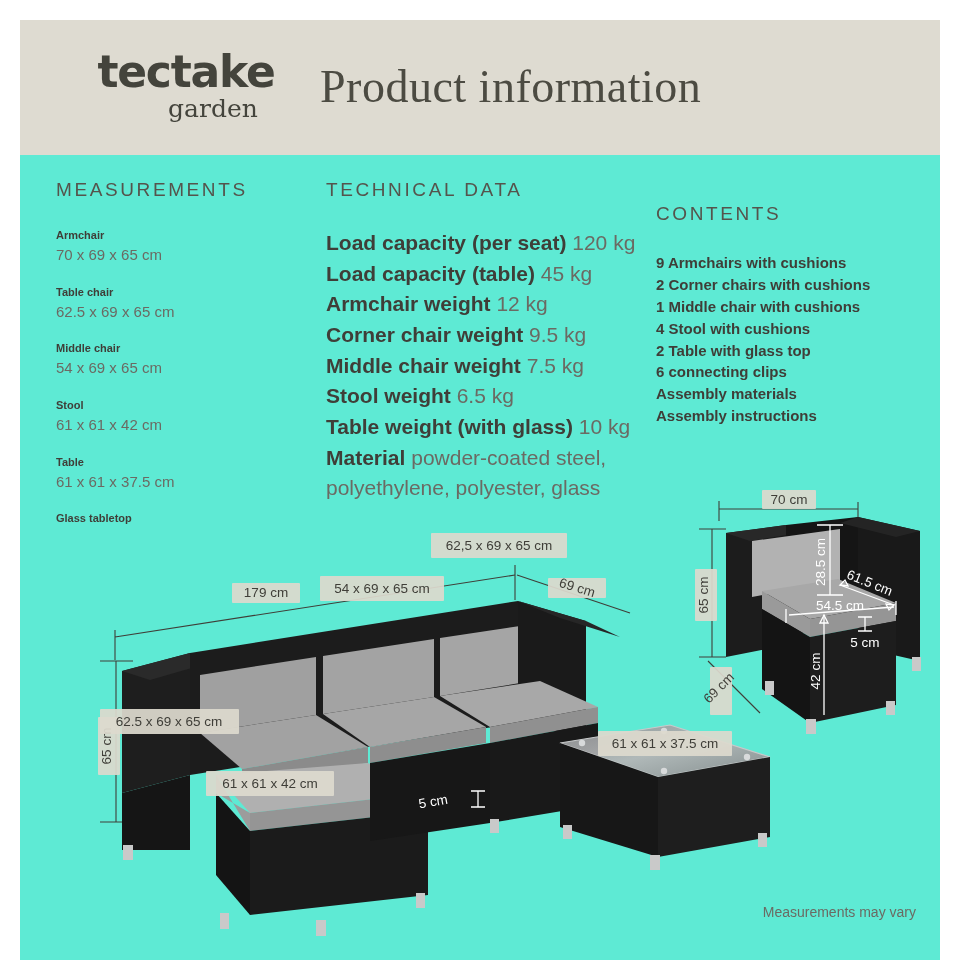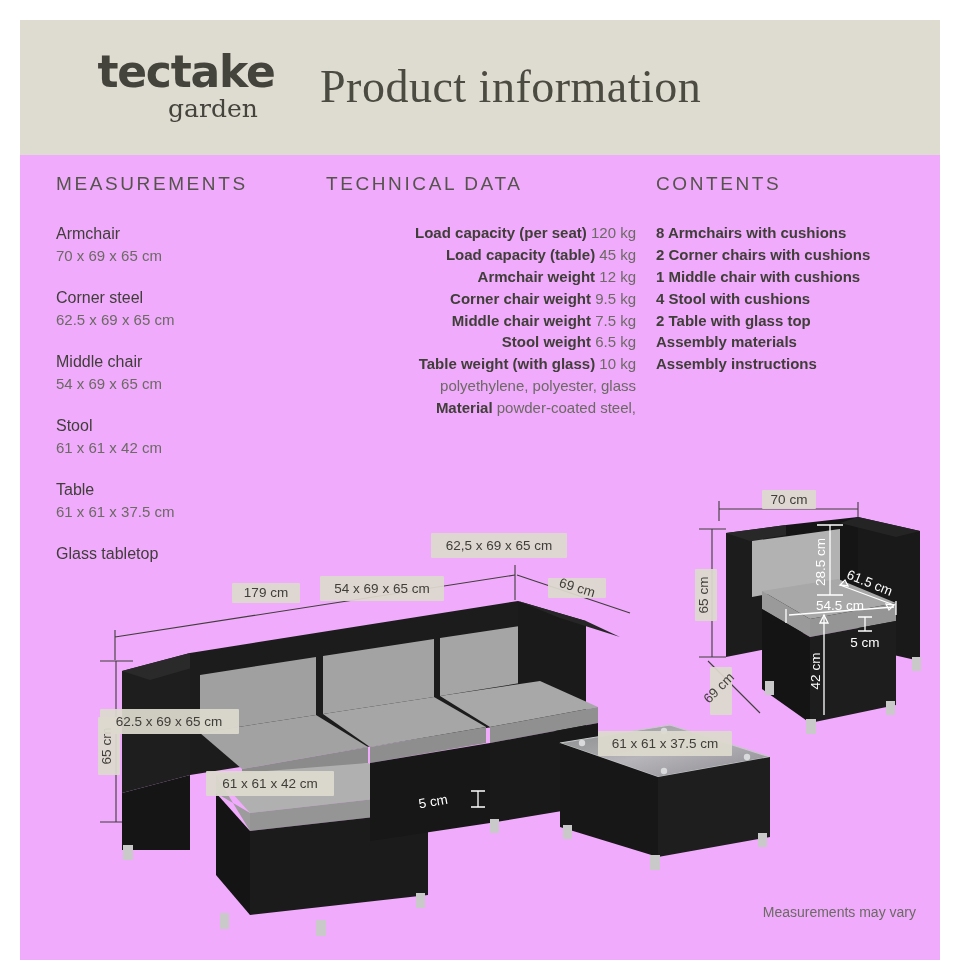--- a/index.html
+++ b/index.html
@@ -13,21 +13,21 @@
     overflow: hidden;
     font-family: "Liberation Sans", sans-serif;
   }
 
   #sheet {
     position: absolute;
     left: 20px;
     top: 20px;
     width: 920px;
     height: 940px;
-    background: #f0abfc;
+    background: #5eead4;
     overflow: hidden;
   }
 
   
   #header {
     position: absolute;
     left: 0; top: 0;
     width: 920px;
     height: 135px;
     background: #dedbd1;
@@ -62,53 +62,52 @@
     width: 600px;
     font-family: "Liberation Serif", "DejaVu Serif", serif;
     font-size: 46px;
     color: #4c4b42;
     letter-spacing: 0.5px;
   }
 
   
   .col {
     position: absolute;
-    top: 153px;
+    top: 159px;
   }
   #col-measurements { left: 36px;  width: 270px; }
   #col-technical    { left: 306px; width: 310px; }
-  #col-contents     { left: 636px; width: 270px; }
+  #col-contents     { left: 636px; width: 270px; margin-top: 24px; }
 
   .col-title {
     font-size: 19px;
     font-weight: normal;
     color: #55544c;
     letter-spacing: 2.6px;
     margin-bottom: 27px;
     white-space: nowrap;
   }
 
   .m-item { margin-bottom: 19px; }
   .m-name {
-    font-size: 16px;
-    font-weight: normal;
+    font-size: 11px;
+    font-weight: bold;
     color: #3f3e38;
     line-height: 1.45;
   }
   .m-value {
     font-size: 15px;
     color: #6b6a63;
     line-height: 1.45;
   }
 
   .t-row {
-    font-size: 15px;
+    font-size: 21px;
     color: #6b6a63;
     line-height: 1.46;
-    text-align: right;
   }
   .t-row b {
     color: #3f3e38;
     font-weight: bold;
   }
 
   .c-row {
     font-size: 15px;
     color: #3f3e38;
     font-weight: bold;
@@ -172,21 +171,21 @@
   </div>
 
   <div class="col" id="col-measurements">
     <div class="col-title">MEASUREMENTS</div>
 
     <div class="m-item">
       <div class="m-name">Armchair</div>
       <div class="m-value">70 x 69 x 65 cm</div>
     </div>
     <div class="m-item">
-      <div class="m-name">Corner steel</div>
+      <div class="m-name">Table chair</div>
       <div class="m-value">62.5 x 69 x 65 cm</div>
     </div>
     <div class="m-item">
       <div class="m-name">Middle chair</div>
       <div class="m-value">54 x 69 x 65 cm</div>
     </div>
     <div class="m-item">
       <div class="m-name">Stool</div>
       <div class="m-value">61 x 61 x 42 cm</div>
     </div>
@@ -224,35 +223,36 @@
     </div>
     <div class="t-row">
       <b>Stool weight</b>
       <span>6.5 kg</span>
     </div>
     <div class="t-row">
       <b>Table weight (with glass)</b>
       <span>10 kg</span>
     </div>
     <div class="t-row">
-      <span>polyethylene, polyester, glass</span>
-    </div>
-    <div class="t-row">
       <b>Material</b>
       <span>powder-coated steel,</span>
     </div>
+    <div class="t-row">
+      <span>polyethylene, polyester, glass</span>
+    </div>
   </div>
 
   <div class="col" id="col-contents">
     <div class="col-title">CONTENTS</div>
-    <div class="c-row">8 Armchairs with cushions</div>
+    <div class="c-row">9 Armchairs with cushions</div>
     <div class="c-row">2 Corner chairs with cushions</div>
     <div class="c-row">1 Middle chair with cushions</div>
     <div class="c-row">4 Stool with cushions</div>
     <div class="c-row">2 Table with glass top</div>
+    <div class="c-row">6 connecting clips</div>
     <div class="c-row">Assembly materials</div>
     <div class="c-row">Assembly instructions</div>
   </div>
 
   <div id="illus">
     <svg width="920" height="485" viewBox="0 0 920 485" xmlns="http://www.w3.org/2000/svg">
       <defs>
         <linearGradient id="glassGrad" x1="0" y1="0" x2="1" y2="1">
           <stop offset="0%" stop-color="#8f9193"></stop>
           <stop offset="50%" stop-color="#b4b6b7"></stop>

